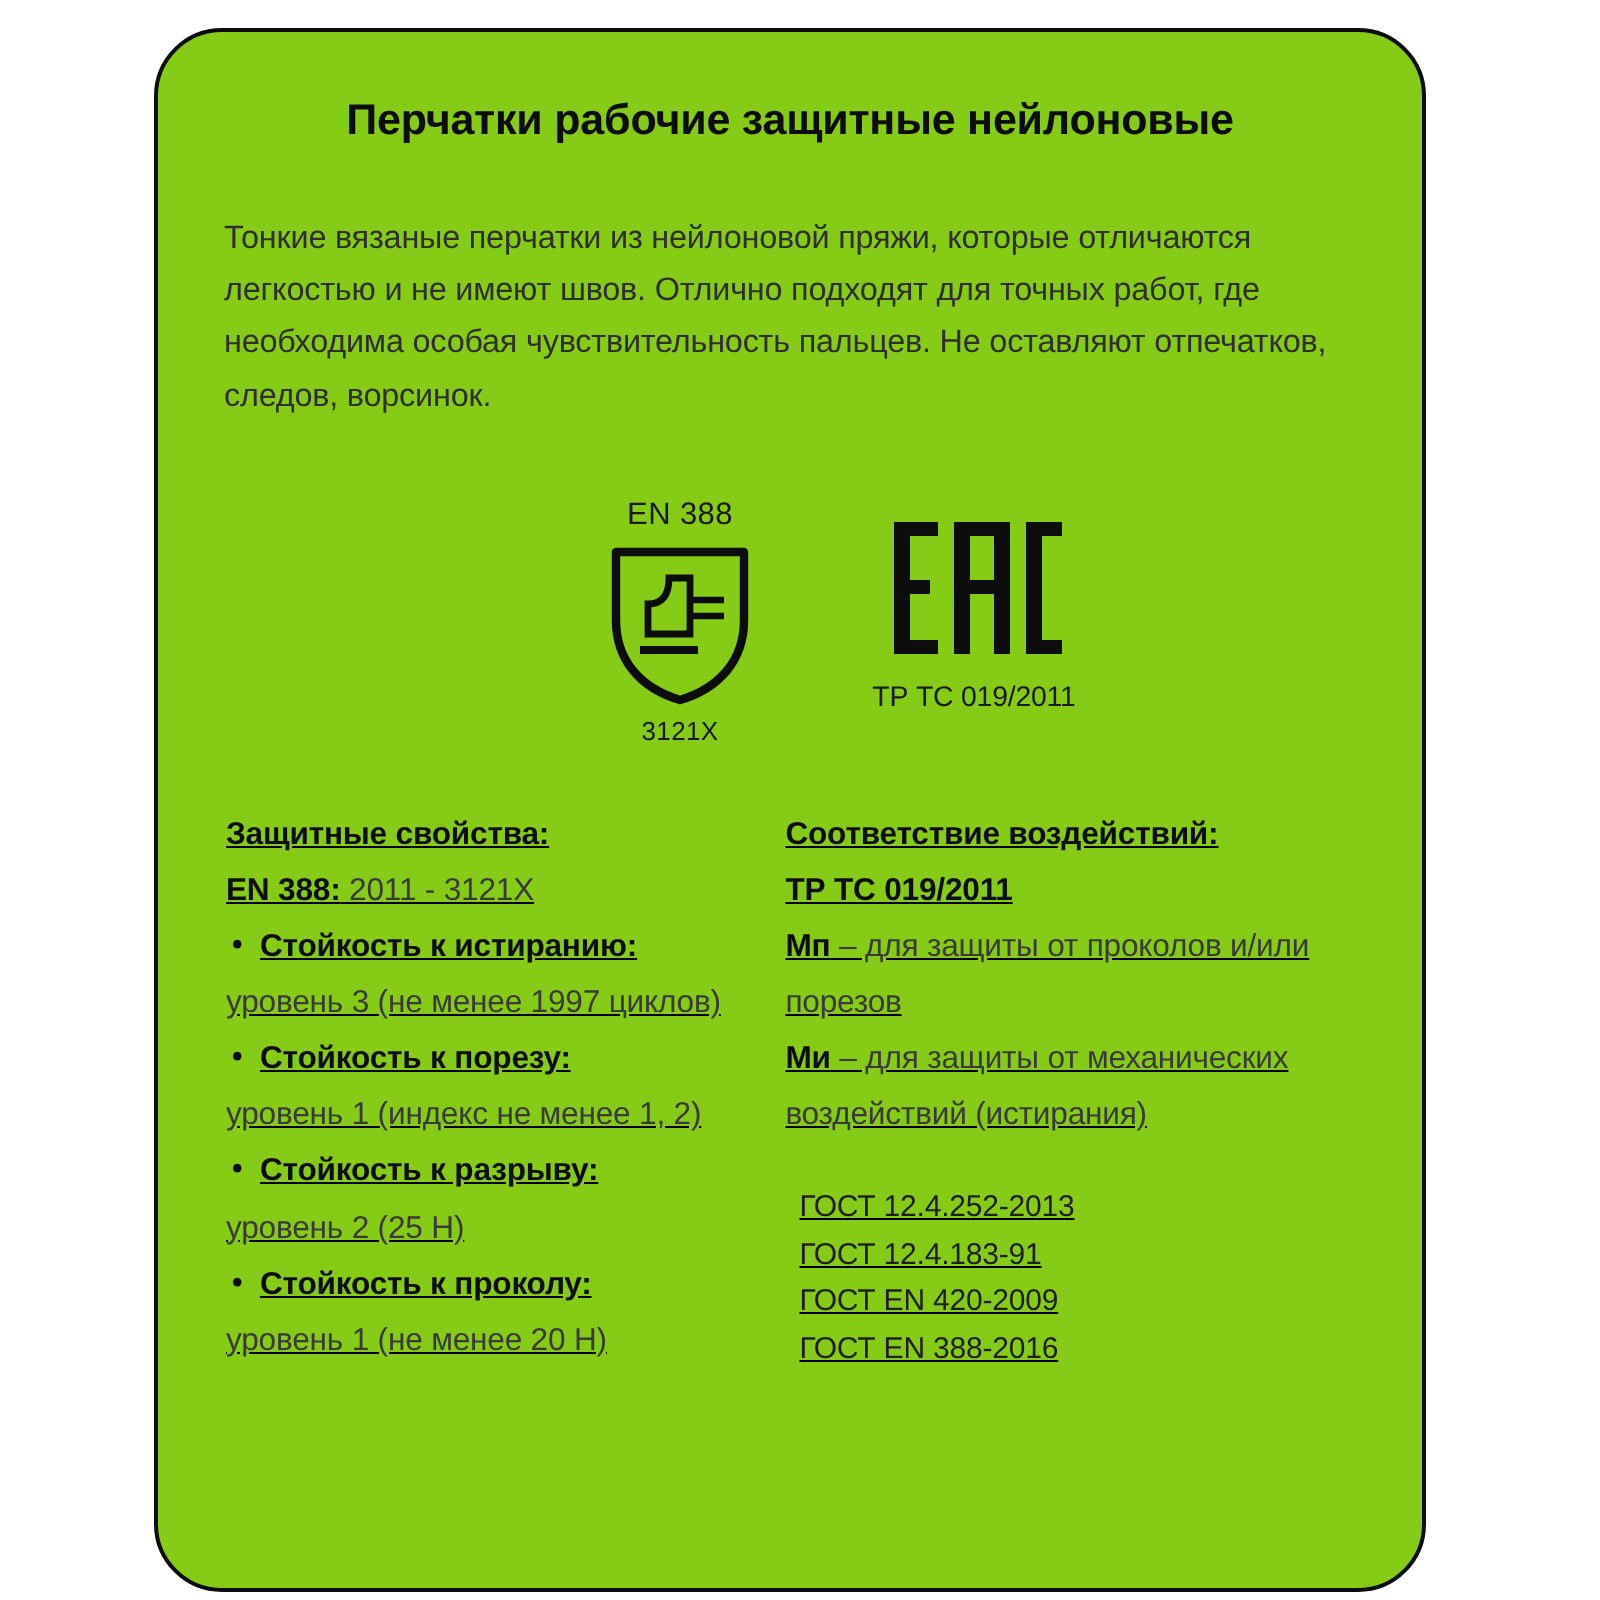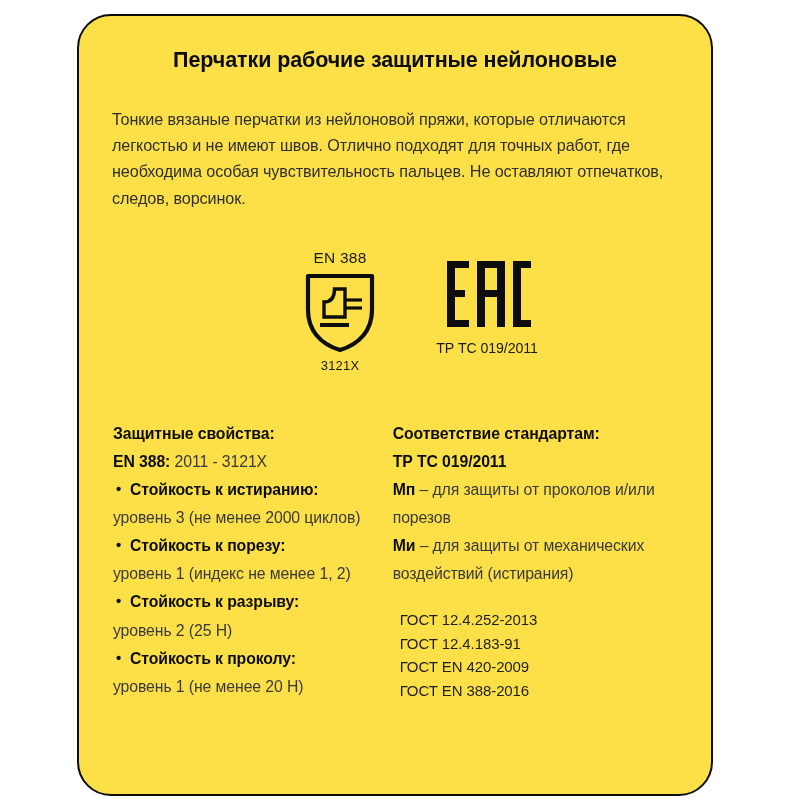--- a/index.html
+++ b/index.html
@@ -22,21 +22,21 @@
   }
   .card {
     position: absolute;
     left: 77px;
     top: 14px;
     width: 636px;
     height: 782px;
     box-sizing: border-box;
     border: 2px solid #0d0d0d;
     border-radius: 34px;
-    background: #fde047;
+    background: #84cc16;
   }
   .inner {
     position: absolute;
     left: 0;
     top: 0;
     right: 0;
     bottom: 0;
     padding: 18px 28px 0 28px;
     box-sizing: border-box;
   }
@@ -97,23 +97,24 @@
   }
   .eac-caption {
     font-size: 14.2px;
     color: #1a1a1a;
     margin-top: 9px;
     letter-spacing: -0.1px;
   }
 
   .columns {
     position: relative;
-    margin-top: 22px;
+    margin-top: 6px;
     display: flex;
     align-items: flex-start;
+    text-decoration: underline;
   }
   .col-left {
     width: 300px;
     padding-left: 6px;
     box-sizing: border-box;
   }
   .col-right {
     width: 320px;
     padding-left: 7px;
     box-sizing: border-box;
@@ -209,34 +210,34 @@
 
       </div>
 
       <div class="columns">
 
         <div class="col-left">
           <div class="col-head">Защитные свойства:</div>
           <div class="line"><b>EN 388:</b><span> 2011 - 3121X</span></div>
 
           <div class="bullet-line">Стойкость к истиранию:</div>
-          <div class="line">уровень 3 (не менее 2000 циклов)</div>
+          <div class="line">уровень 3 (не менее 1997 циклов)</div>
 
           <div class="bullet-line">Стойкость к порезу:</div>
           <div class="line">уровень 1 (индекс не менее 1, 2)</div>
 
           <div class="bullet-line">Стойкость к разрыву:</div>
           <div class="line">уровень 2 (25 Н)</div>
 
           <div class="bullet-line">Стойкость к проколу:</div>
           <div class="line">уровень 1 (не менее 20 Н)</div>
         </div>
 
         <div class="col-right">
-          <div class="col-head">Соответствие стандартам:</div>
+          <div class="col-head">Соответствие воздействий:</div>
           <div class="col-head">ТР ТС 019/2011</div>
 
           <div class="line"><b>Мп</b><span> – для защиты от проколов и/или порезов</span></div>
           <div class="line"><b>Ми</b><span> – для защиты от механических воздействий (истирания)</span></div>
 
           <div class="gost-list">
             <div class="gost-line">ГОСТ 12.4.252-2013</div>
             <div class="gost-line">ГОСТ 12.4.183-91</div>
             <div class="gost-line">ГОСТ EN 420-2009</div>
             <div class="gost-line">ГОСТ EN 388-2016</div>

